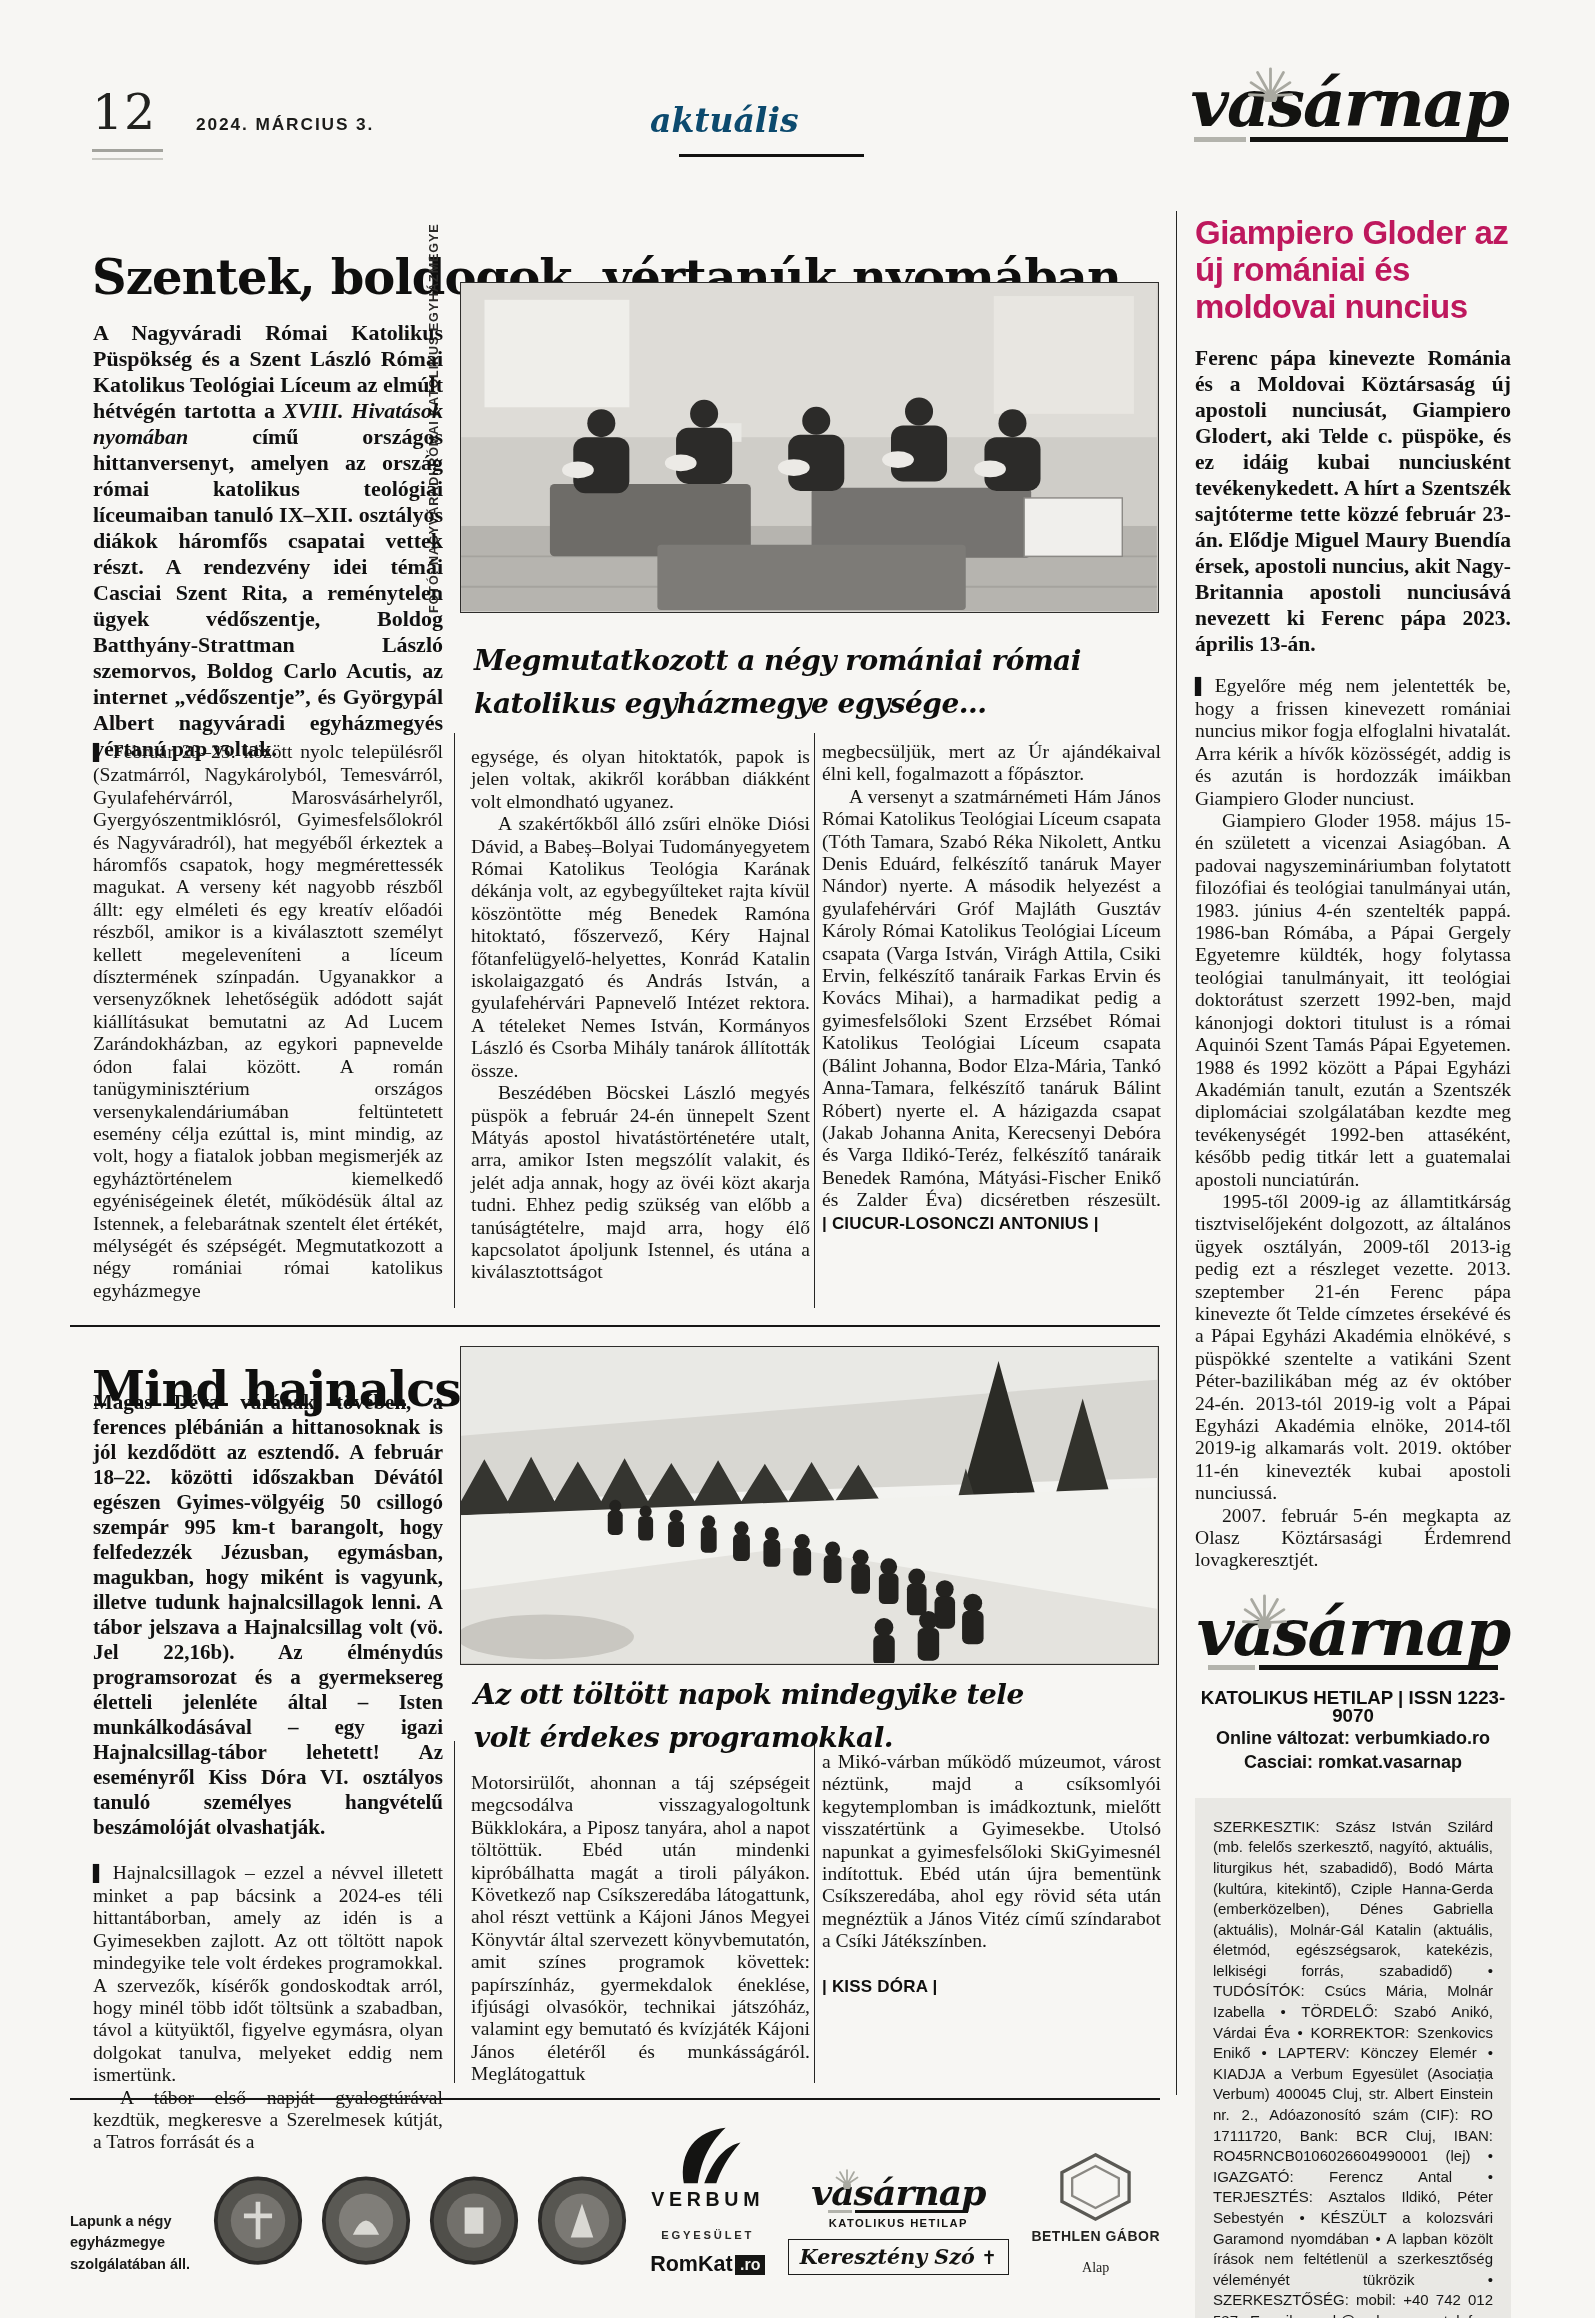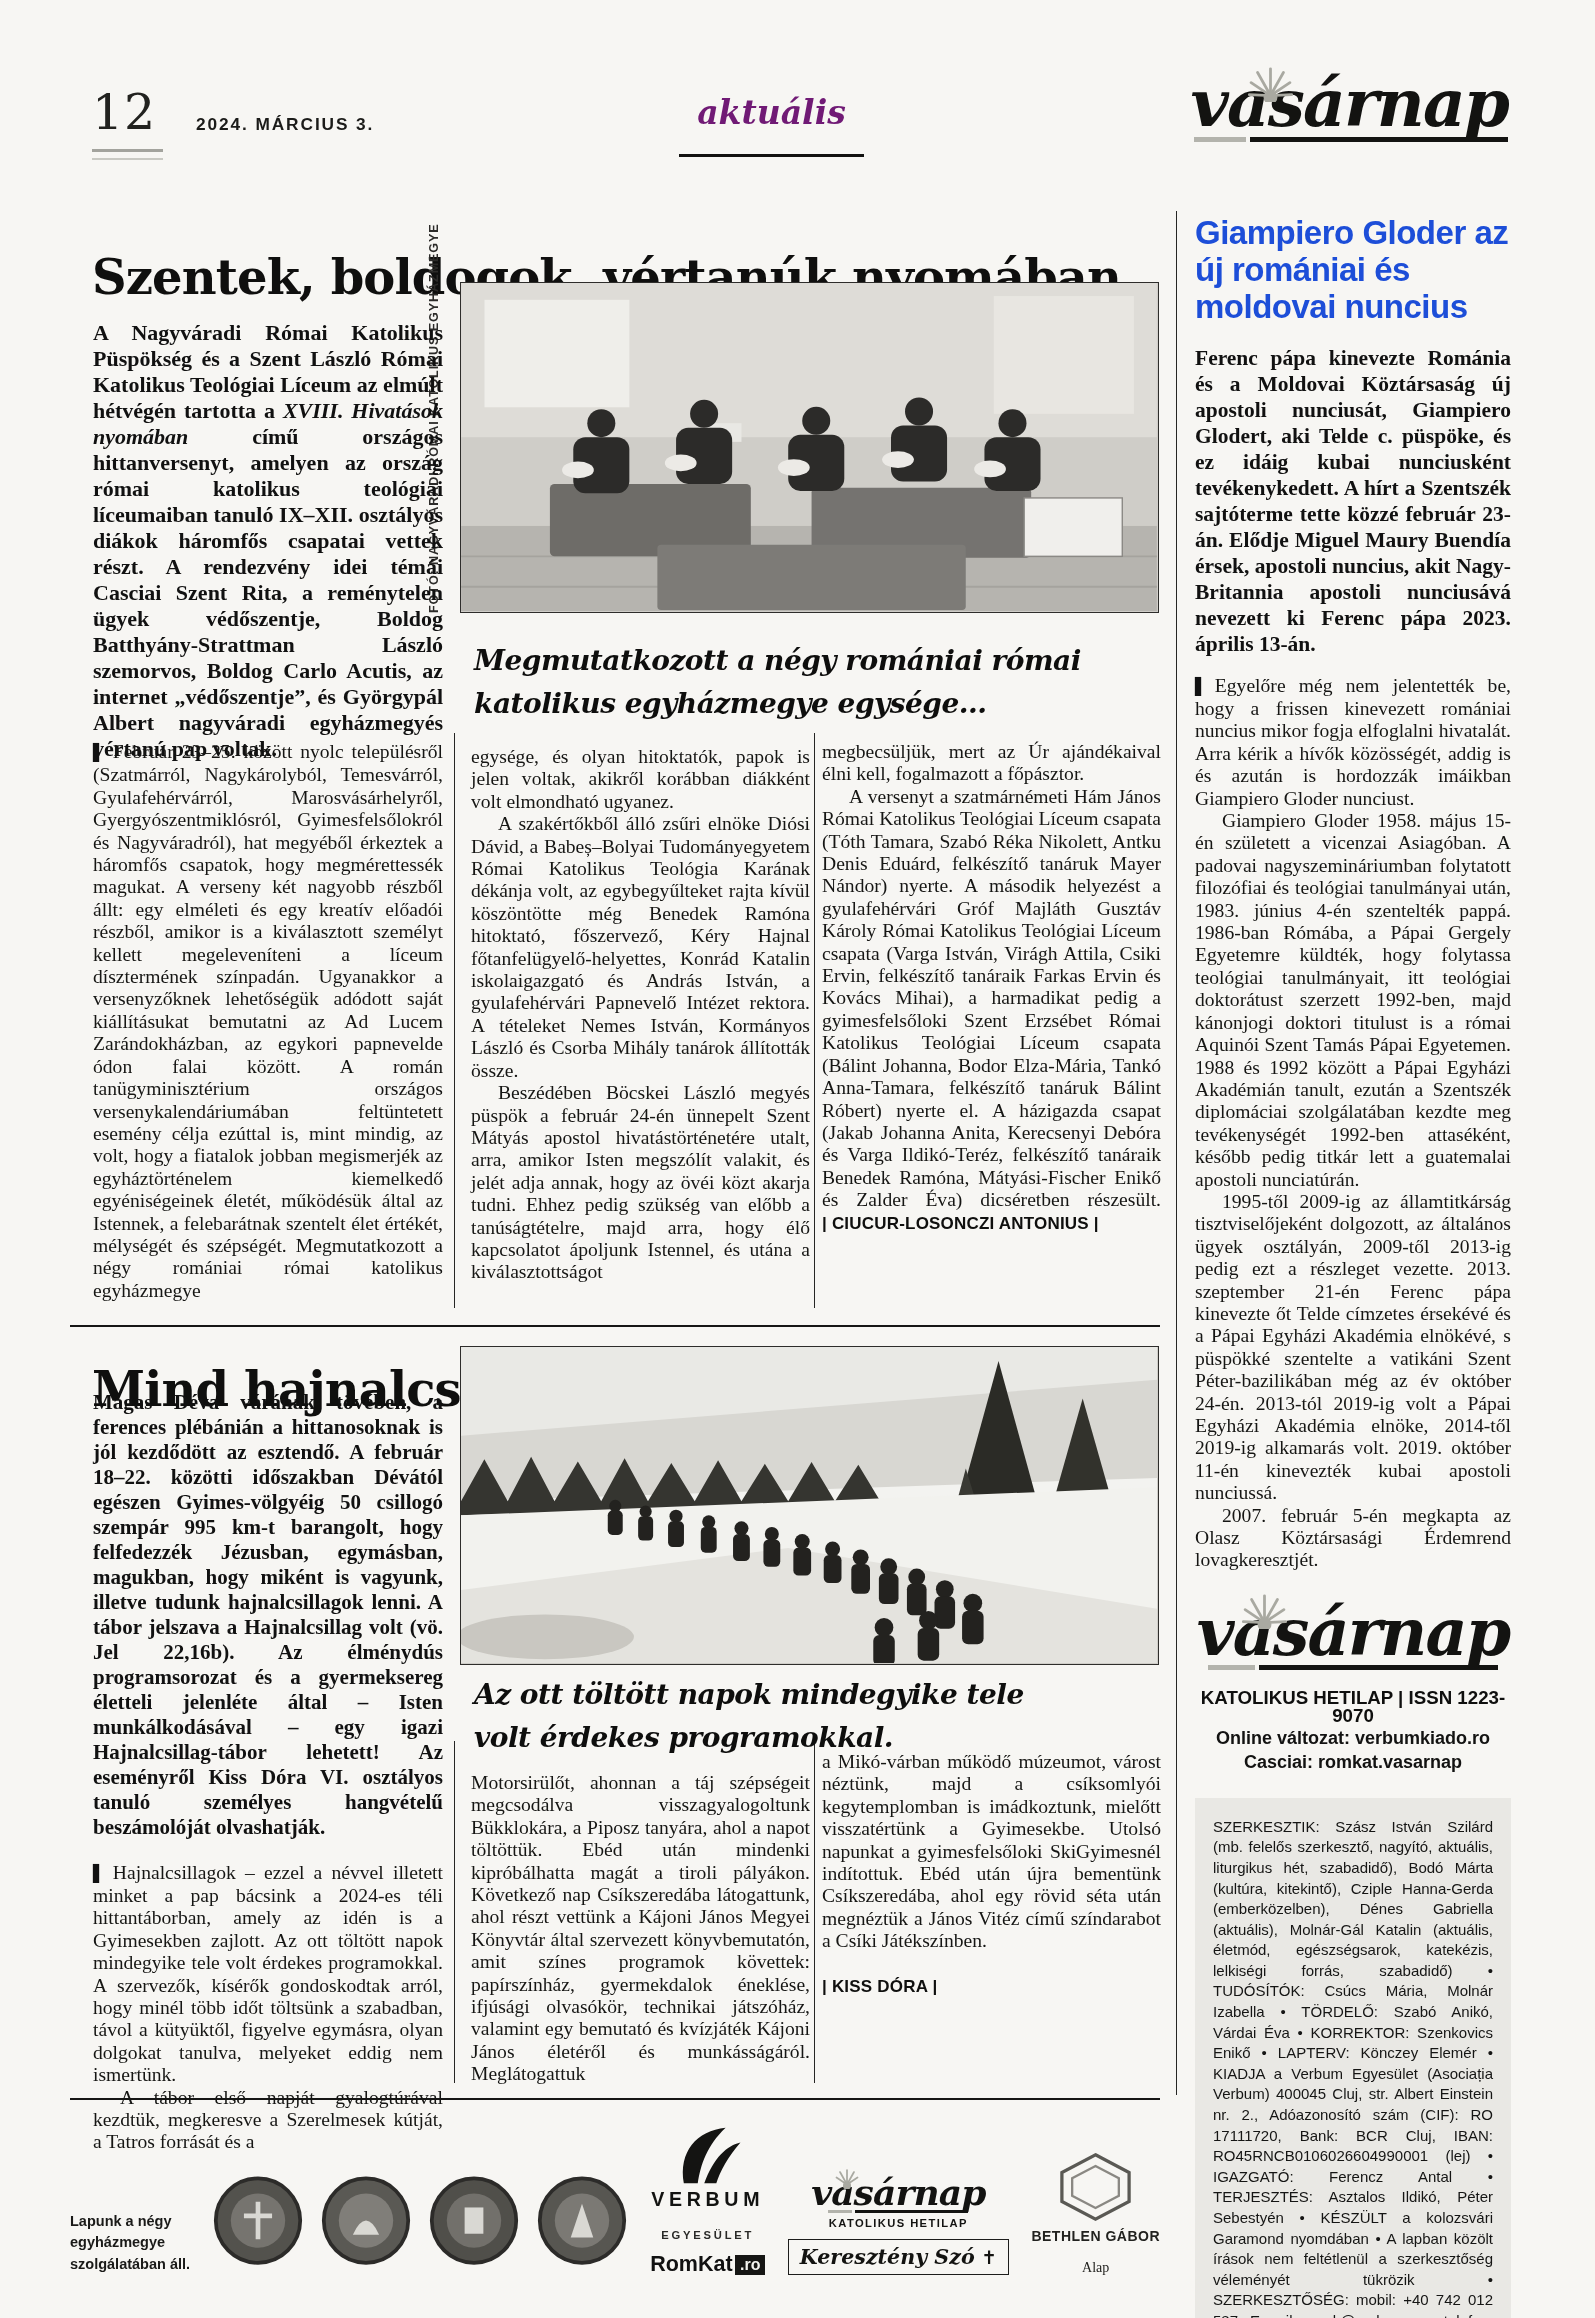--- a/index.html
+++ b/index.html
@@ -6,22 +6,22 @@
   body{width:1595px;height:2319px;position:relative;background:#f7f6f3;color:#141413;
        font-family:"Liberation Serif","DejaVu Serif",serif;-webkit-font-smoothing:antialiased}
   .abs{position:absolute}
   .hr{position:absolute;background:#161615}
   .vr{position:absolute;width:1.4px;background:#262624}
   
   .pagenum{left:92px;top:88px;font:400 49px/1 "DejaVu Serif",serif;color:#22221f;letter-spacing:0.9px}
   .pn-r1{left:92px;top:149px;width:71px;height:2.8px;background:#a3a39d}
   .pn-r2{left:92px;top:158px;width:71px;height:1.9px;background:#c9c9c3}
   .date{left:196px;top:116px;font:700 17.3px/1 "Liberation Sans",sans-serif;letter-spacing:1.9px;color:#1b1b19}
-  .section{left:650px;top:96px;width:243px;text-align:center;
-           font:italic 700 33px/1 "DejaVu Serif",serif;color:#701a75}
+  .section{left:650px;top:104px;width:243px;
+           font:italic 700 33px/1 "DejaVu Serif",serif;color:#0c4a6e}
   .sec-rule{left:679px;top:154px;width:185px;height:3.3px;background:#121210}
   .masthead-top{left:1140px;top:70px;width:368px;text-align:right}
   .mh-text{font:italic 700 66px/1 "DejaVu Serif",serif;letter-spacing:-1.9px;color:#131311}
   .mh-rule{display:flex;margin:0.9px 0 0 auto;width:314px;height:5.1px}
   .mh-rule .g{width:52px;height:5.1px;background:#b3b3ac;margin-right:3.7px}
   .mh-rule .b{flex:1;height:5.1px;background:#141412}
   .sun{position:absolute}
   
   .headline{font:700 48px/1.04 "DejaVu Serif",serif;letter-spacing:-0.9px;color:#0f0f0e}
   #a1-title{left:92px;top:221px;width:1066px}
@@ -53,21 +53,21 @@
   
   #vr-main{left:1176px;top:211px;height:1884px}
   #vr-a{left:454px;top:733px;height:575px}
   #vr-b{left:814px;top:733px;height:575px}
   #vr-c{left:454px;top:1741px;height:342px}
   #vr-d{left:814px;top:1741px;height:342px}
   #hr-mid{left:70px;top:1325px;width:1090px;height:1.9px}
   #hr-bot{left:70px;top:2098px;width:1090px;height:1.9px}
   
   #sidebar{left:1195px;top:214px;width:316px}
-  .sb-title{font:800 33px/37px "Liberation Sans",sans-serif;letter-spacing:-0.5px;color:#1d4ed8;margin:0 0 19.6px 0}
+  .sb-title{font:800 33px/37px "Liberation Sans",sans-serif;letter-spacing:-0.5px;color:#be185d;margin:0 0 19.6px 0}
   .sb-lead{font:700 21.5px/26px "Liberation Serif",serif;text-align:justify;color:#111;margin:0 0 18px 0}
   .sb-body{font:400 19.6px/22.4px "Liberation Serif",serif;text-align:justify;color:#161614}
   .sb-body p{margin:0}
   .sb-body p.ind{text-indent:27px}
   .mastblock{margin-top:28px;text-align:center;position:relative}
   .mb-logo{position:relative;display:inline-block;font:italic 700 65px/1 "DejaVu Serif",serif;letter-spacing:-1.9px;color:#131311}
   .mb-rule{display:flex;width:290px;height:5.1px;margin:0 auto}
   .mb-rule .g{width:47px;background:#b3b3ac;margin-right:3.7px}
   .mb-rule .b{flex:1;background:#141412}
   .mb-l1{font:800 18.7px/1 "Liberation Sans",sans-serif;margin-top:18.7px;color:#0f0f0e}

